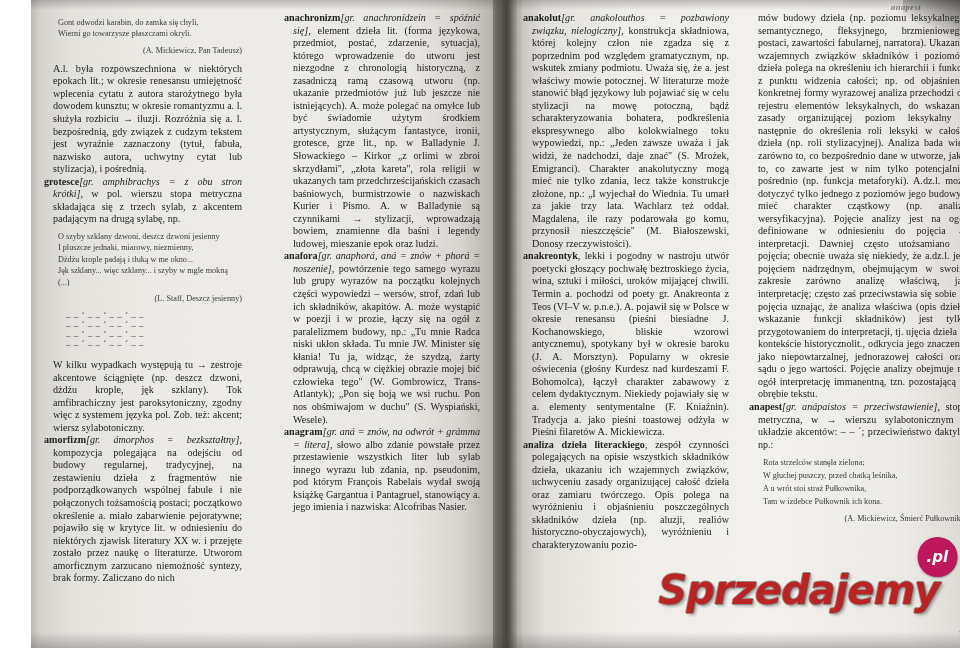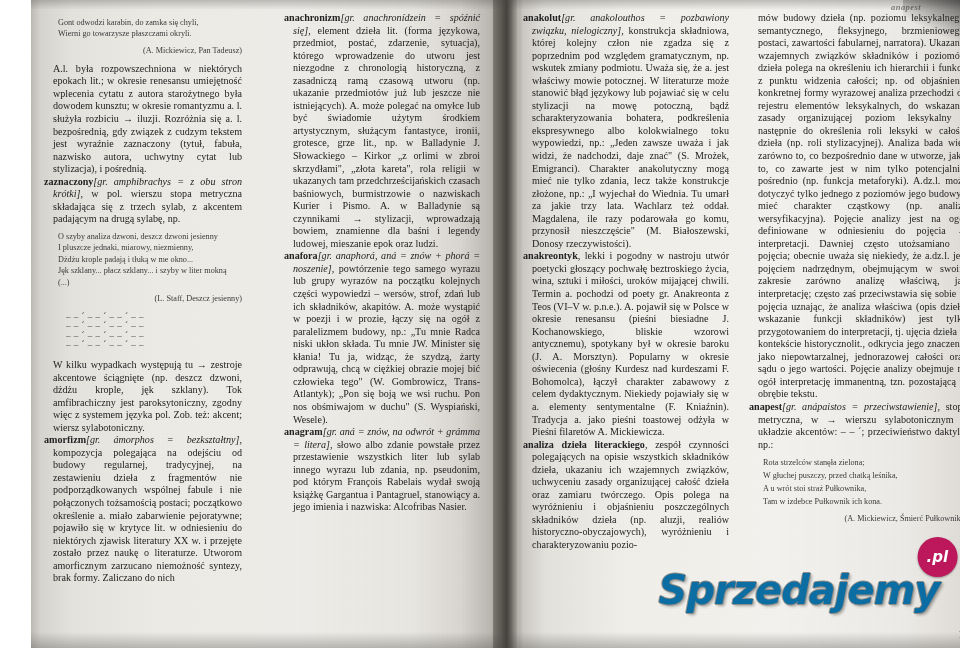--- a/index.html
+++ b/index.html
@@ -165,21 +165,21 @@
     top: 590px;
     transform: translate(-50%, -50%);
     pointer-events: none;
     user-select: none;
   }
   .wm-text {
     font-family: "DejaVu Sans", "Liberation Sans", sans-serif;
     font-size: 40px;
     font-weight: bold;
     font-style: italic;
-    color: #0369a1;
+    color: #b91c1c;
     text-shadow:
       0 1px 0 #8c8a85,
       1px 0 0 #8c8a85,
       -1px 0 0 #8c8a85,
       0 -1px 0 #8c8a85,
       2px 2px 3px rgba(60,58,54,.45);
     letter-spacing: -1px;
     white-space: nowrap;
     opacity: .96;
   }
@@ -232,27 +232,27 @@
   <div class="col blur-soft" id="col1">
 
     <div class="verse">
       <div>Gont odwodzi karabin, do zamka się chyli,</div>
       <div>Wierni go towarzysze płaszczami okryli.</div>
     </div>
     <div class="attrib">(A. Mickiewicz, Pan Tadeusz)</div>
 
     <p class="cont">A.l. była rozpowszechniona w niektórych epokach lit.; w okresie renesansu umiejętność wplecenia cytatu z autora starożytnego była dowodem kunsztu; w okresie romantyzmu a. l. służyła rozbiciu → iluzji. Rozróżnia się a. l. bezpośrednią, gdy związek z cudzym tekstem jest wyraźnie zaznaczony (tytuł, fabuła, nazwisko autora, uchwytny cytat lub stylizacja), i pośrednią.</p>
 
-    <p class="entry"><span class="term">zaznaczony</span><span class="it">[gr. amphibrachys = z obu stron krótki], </span><span>w pol. wierszu stopa metryczna składająca się z trzech sylab, z akcentem padającym na drugą sylabę, np.</span></p>
+    <p class="entry"><span class="term">grotesce</span><span class="it">[gr. amphibrachys = z obu stron krótki], </span><span>w pol. wierszu stopa metryczna składająca się z trzech sylab, z akcentem padającym na drugą sylabę, np.</span></p>
 
     <div class="verse">
-      <div>O szyby analiza dzwoni, deszcz dzwoni jesienny</div>
+      <div>O szyby szklany dzwoni, deszcz dzwoni jesienny</div>
       <div>I pluszcze jednaki, miarowy, niezmienny,</div>
       <div>Dżdżu krople padają i tłuką w me okno...</div>
-      <div>Jęk szklany... płacz szklany... i szyby w liter mokną</div>
+      <div>Jęk szklany... więc szklany... i szyby w mgle mokną</div>
       <div>(...)</div>
     </div>
     <div class="attrib">(L. Staff, Deszcz jesienny)</div>
 
     <div class="scansion">
       <div>– – ´ – – ´ – – ´ – –</div>
       <div>– – ´ – – ´ – – ´ – –</div>
       <div>– – ´ – – ´ – – ´ – –</div>
       <div>– – ´ – – ´ – – ´ – –</div>
     </div>

